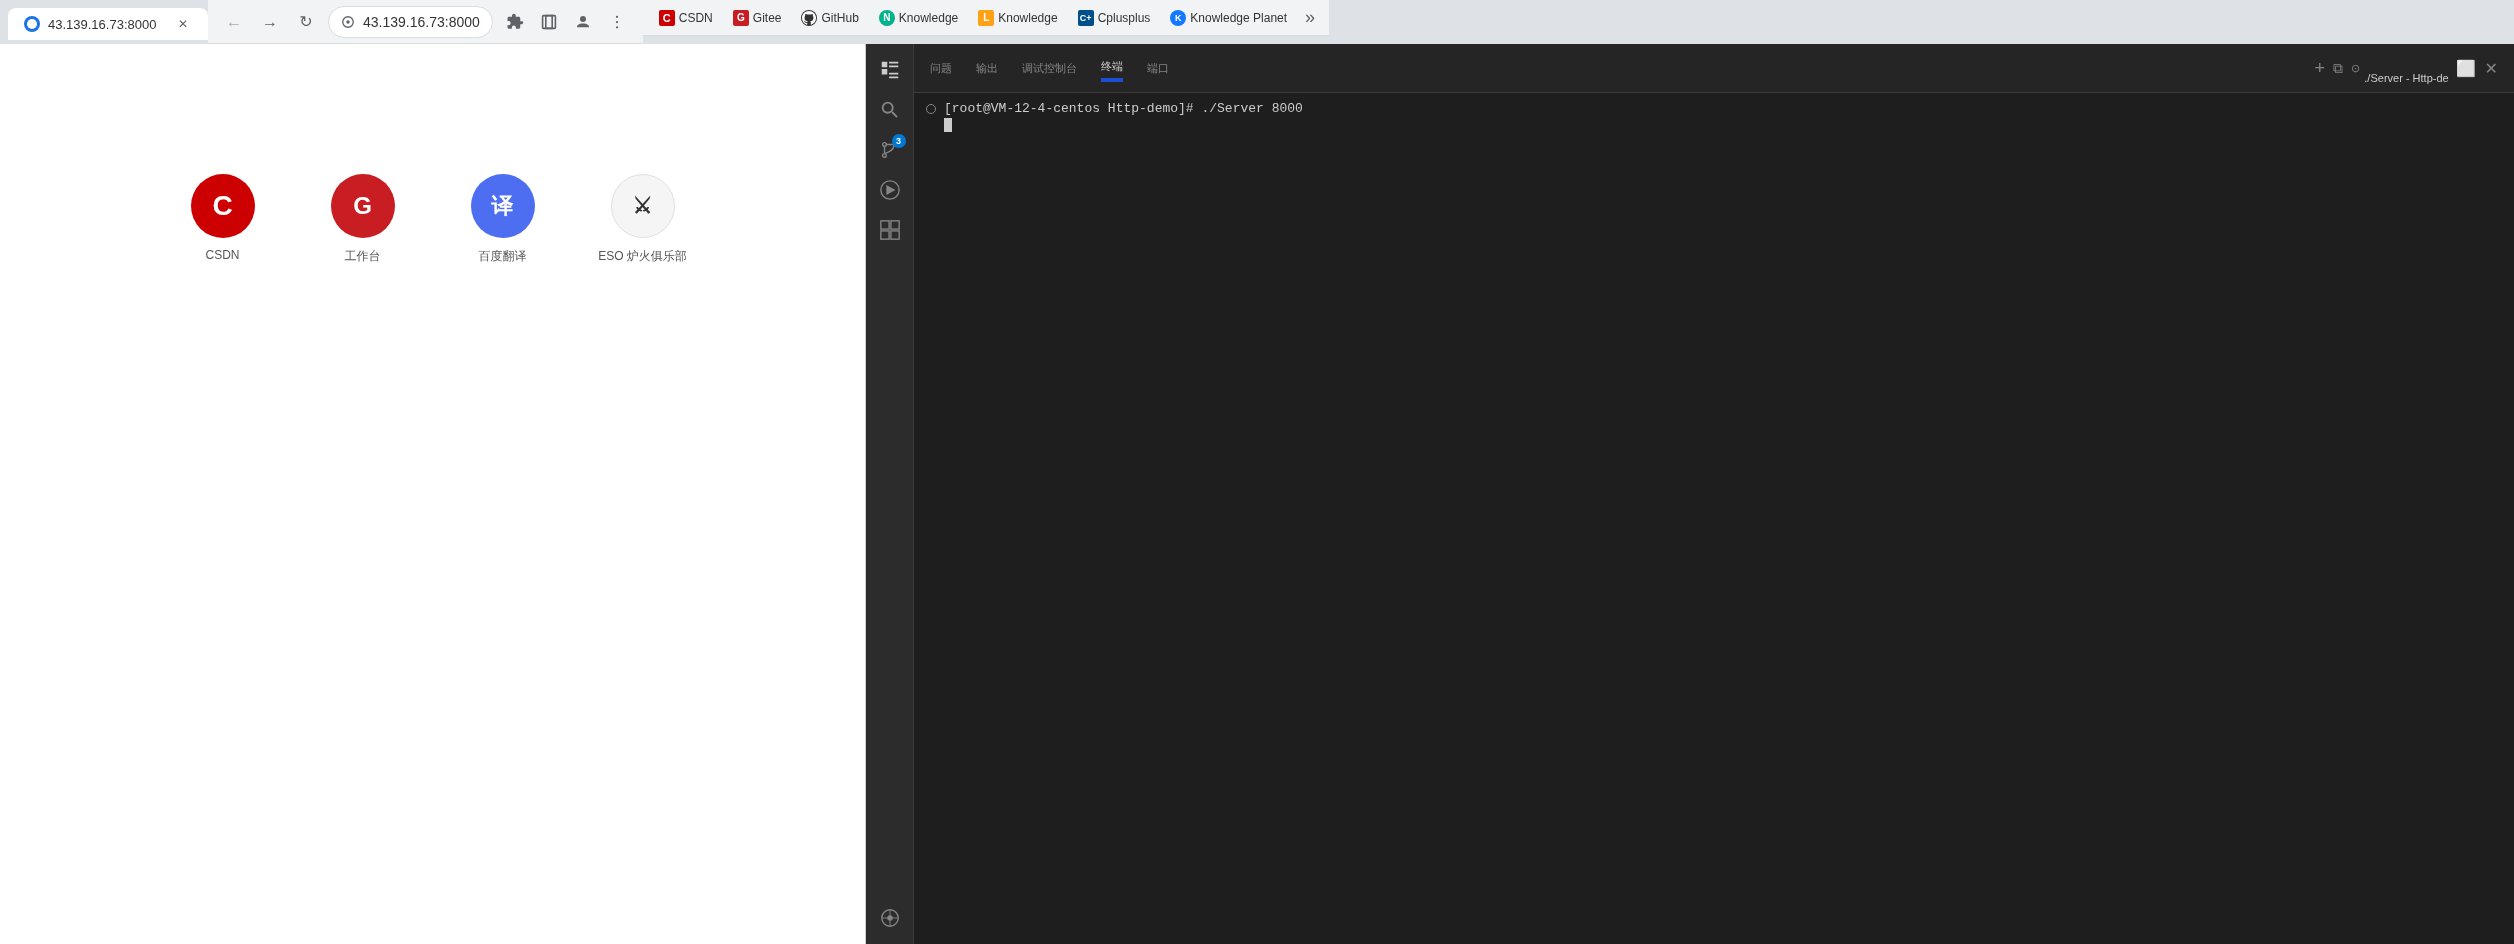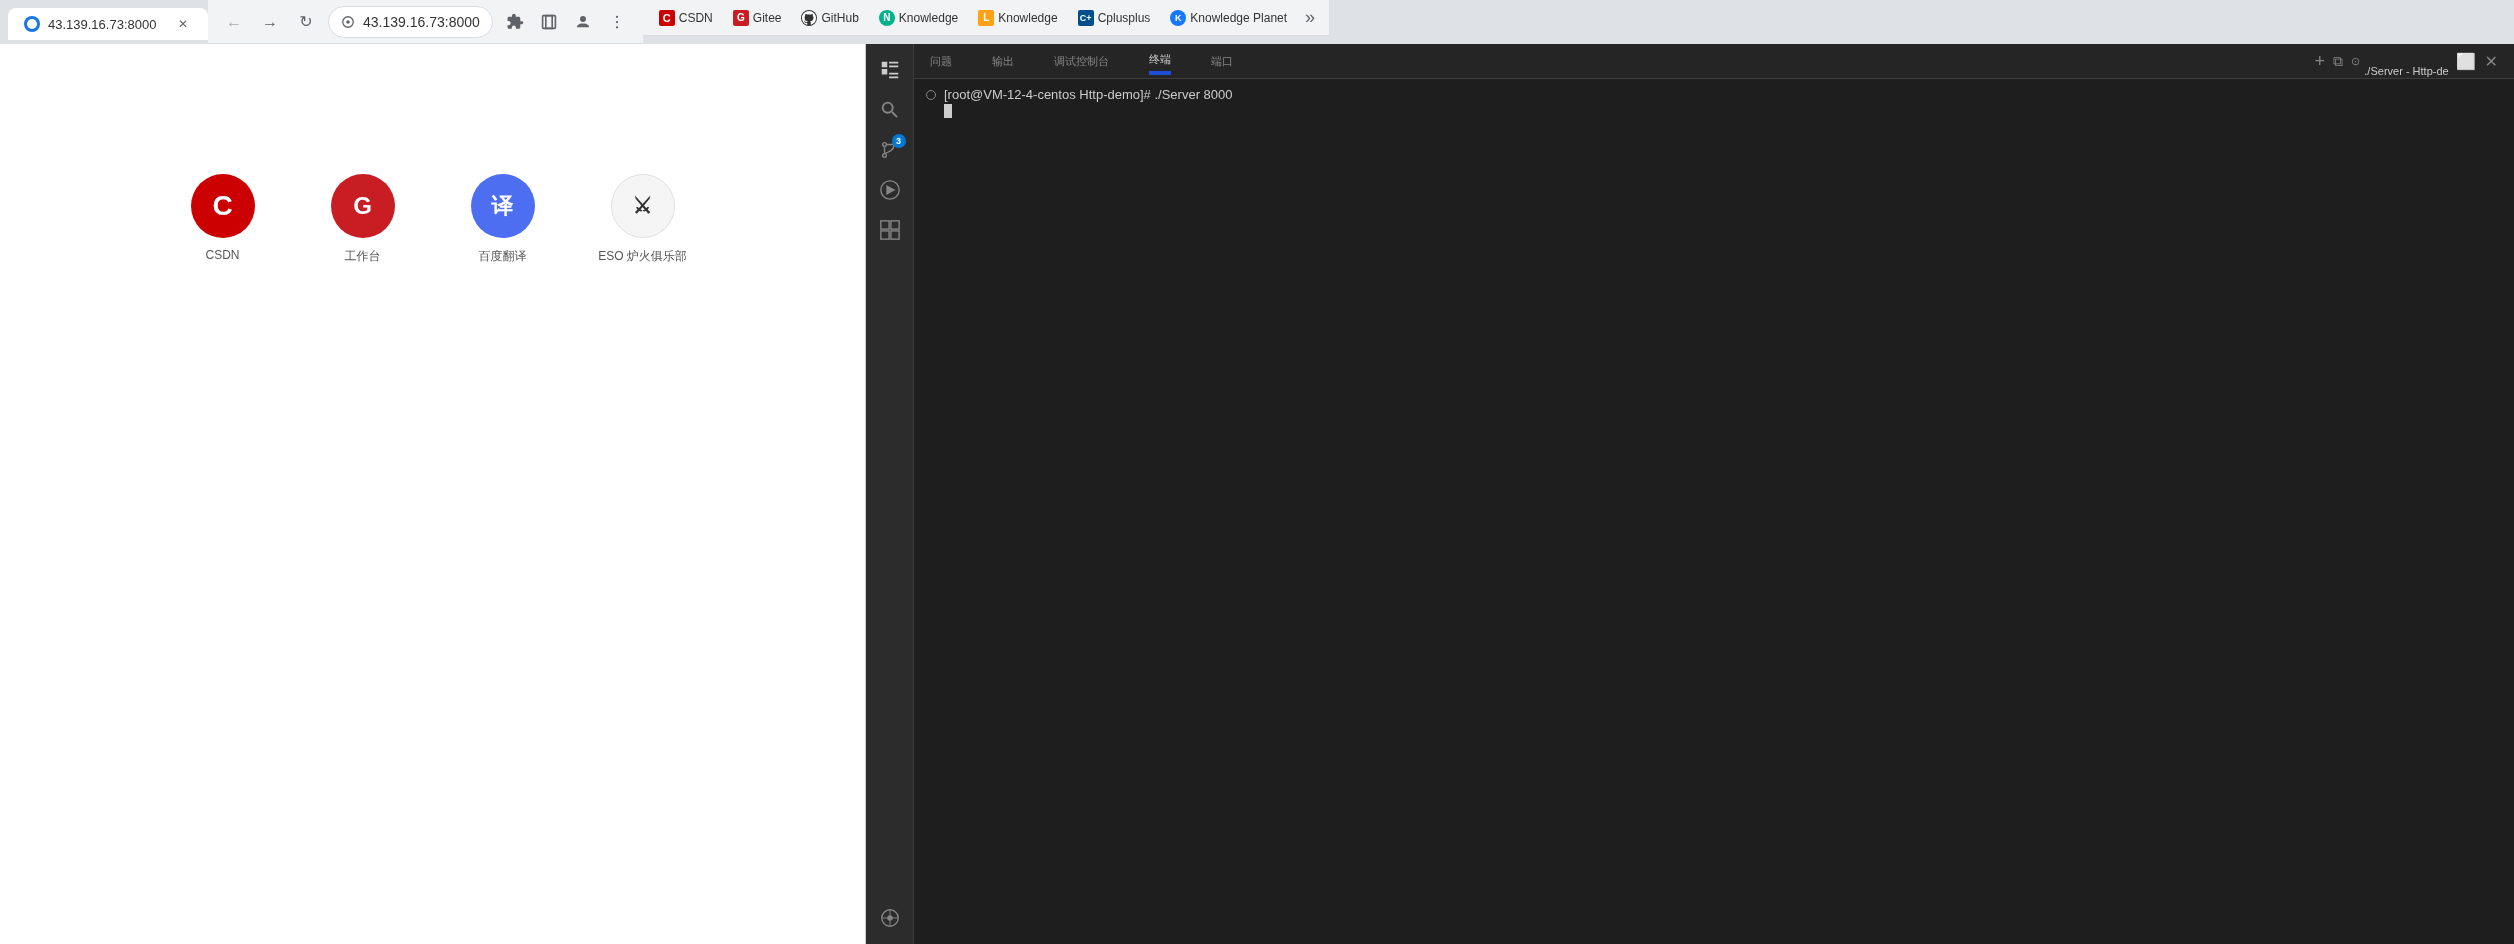--- a/index.html
+++ b/index.html
@@ -44,31 +44,31 @@
 
     
     .vscode { flex: 1; display: flex; background: #1e1e1e; }
 
     .vscode-activity-bar { width: 48px; background: #2c2c2c; display: flex; flex-direction: column; align-items: center; padding: 8px 0; gap: 4px; border-right: 1px solid #3c3c3c; }
     .activity-icon { width: 36px; height: 36px; display: flex; align-items: center; justify-content: center; cursor: pointer; border-radius: 4px; color: #858585; font-size: 18px; position: relative; }
     .activity-badge { position: absolute; top: 2px; right: 2px; width: 14px; height: 14px; background: #0078d4; border-radius: 50%; display: flex; align-items: center; justify-content: center; font-size: 9px; color: white; font-weight: bold; }
 
     .vscode-main { flex: 1; display: flex; flex-direction: column; background: #1e1e1e; }
 
-    .vscode-panel-tabs { height: 35px; background: #252526; display: flex; align-items: center; padding: 0 16px; border-bottom: 1px solid #3c3c3c; gap: 40px; }
+    .vscode-panel-tabs { height: 49px; background: #252526; display: flex; align-items: center; padding: 0 16px; border-bottom: 1px solid #3c3c3c; gap: 24px; }
     .panel-tab { font-size: 11px; color: #858585; cursor: pointer; padding: 4px 0; position: relative; }
     .panel-tab.active { color: #cccccc; border-bottom: 4px solid #1d4ed8; }
 
     .panel-actions { margin-left: auto; display: flex; align-items: center; gap: 8px; }
     .panel-action-btn { font-size: 16px; color: #858585; cursor: pointer; display: flex; align-items: center; }
 
     .terminal-title { font-size: 11px; color: #858585; display: flex; align-items: center; gap: 4px; }
     .terminal-title-text { color: #cccccc; margin-top: 20px; }
 
-    .vscode-terminal { flex: 1; background: #1e1e1e; padding: 8px 12px; font-family: Liberation Sans, sans-serif; font-size: 13px; color: #cccccc; overflow: auto; }
+    .vscode-terminal { flex: 1; background: #1e1e1e; padding: 8px 12px; font-family: Liberation Mono, monospace; font-size: 13px; color: #cccccc; overflow: auto; }
     .terminal-line { display: flex; align-items: center; gap: 4px; margin-bottom: 2px; }
     .terminal-dot { width: 10px; height: 10px; border-radius: 50%; border: 1px solid #858585; margin-right: 4px; flex-shrink: 0; }
     .terminal-prompt { color: #cccccc; white-space: pre; }
     .terminal-cursor { display: inline-block; width: 8px; height: 14px; background: #cccccc; vertical-align: middle; }
 
     
     .csdn-favicon { background: #cc0000; color: white; font-weight: 900; font-size: 11px; }
     .gitee-favicon { background: #c71d23; color: white; font-size: 10px; }
     .github-favicon { background: #333; color: white; }
     .kplanet-favicon { background: #1677ff; color: white; font-size: 9px; border-radius: 50%; }

